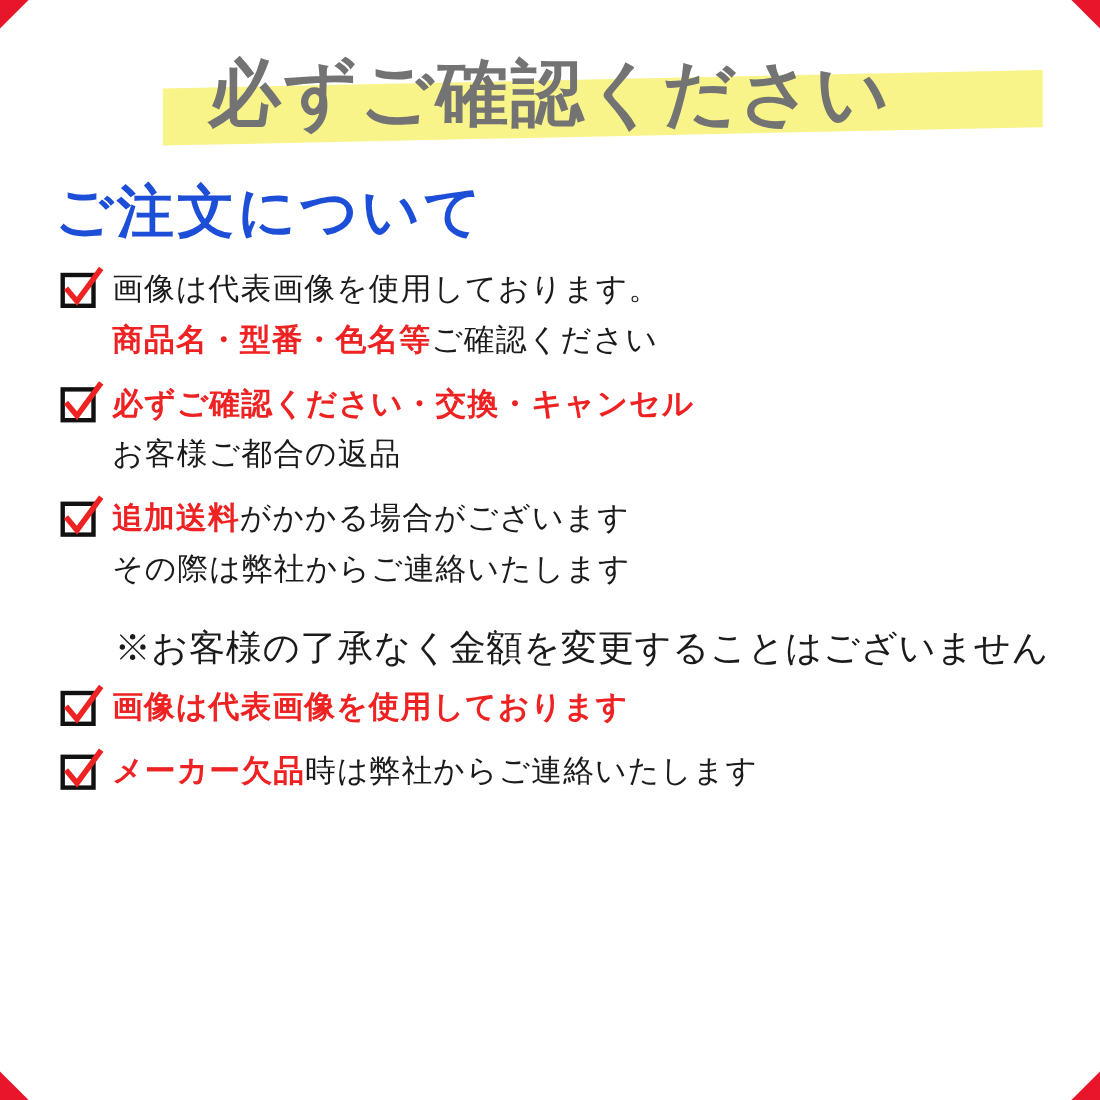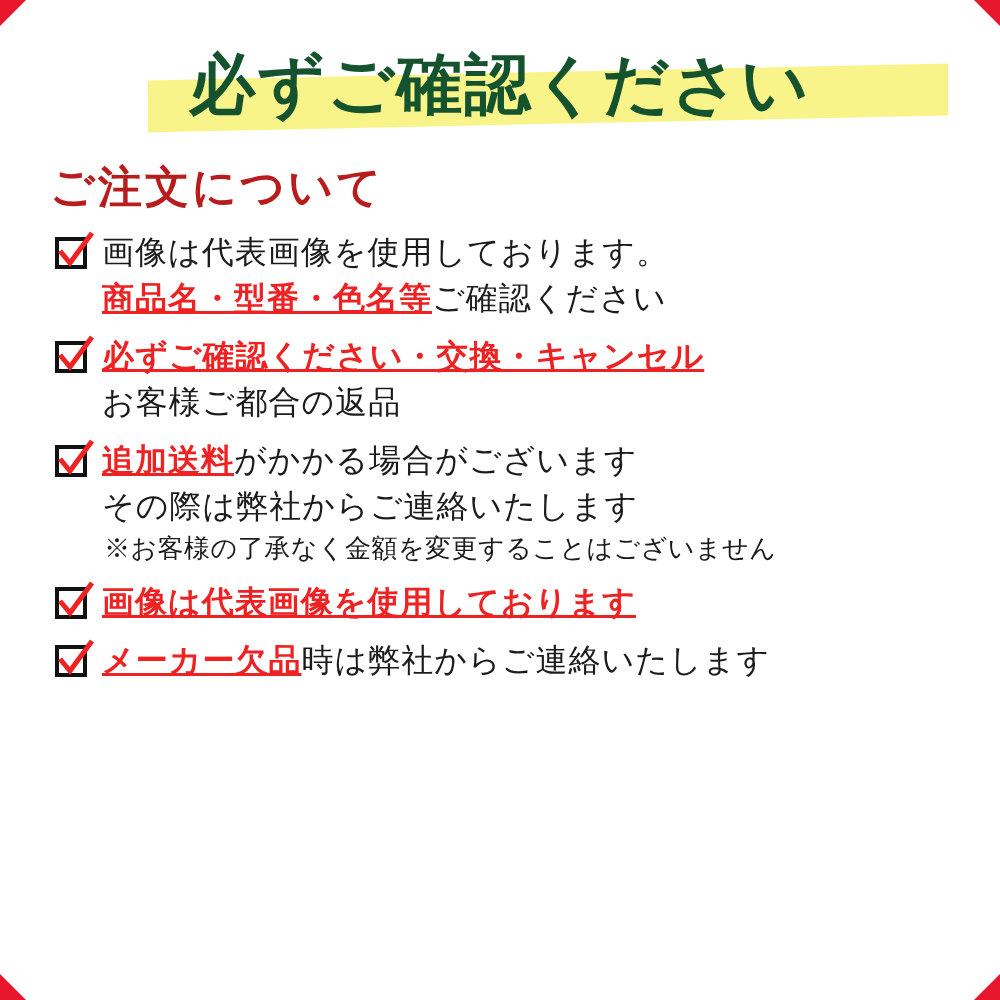--- a/index.html
+++ b/index.html
@@ -65,30 +65,30 @@
     background: #f9f48a;
     transform: skewY(-1.2deg);
   }
   .headline {
     position: relative;
     text-align: center;
     font-family: "DejaVu Serif", "Liberation Serif", serif;
     font-weight: bold;
     font-size: 66px;
     line-height: 96px;
-    color: #14532d;
+    color: #737373;
     letter-spacing: 2px;
     white-space: nowrap;
   }
 
   .section-title {
     font-family: "DejaVu Serif", "Liberation Serif", serif;
     font-weight: bold;
-    font-size: 44px;
-    color: #b91c1c;
+    font-size: 52px;
+    color: #1d4ed8;
     letter-spacing: 3px;
     margin: 18px 0 6px 0;
     padding-left: 4px;
   }
   .section-title.second {
     margin-top: 26px;
   }
 
   .item {
     display: flex;
@@ -115,39 +115,39 @@
     position: absolute;
     left: 0;
     top: 0;
     overflow: visible;
   }
   .lines {
     flex: 1 1 auto;
   }
   .line {
     font-family: "DejaVu Serif", "Liberation Serif", serif;
-    font-size: 32px;
+    font-size: 28px;
     line-height: 46px;
     letter-spacing: 1px;
     color: #1b1b1b;
     white-space: nowrap;
   }
   .red {
     color: #ee2222;
     font-weight: bold;
-    text-decoration: underline;
   }
   .note {
     font-family: "DejaVu Serif", "Liberation Serif", serif;
-    font-size: 26px;
+    font-size: 33px;
     line-height: 38px;
     color: #1b1b1b;
     letter-spacing: 0.5px;
     margin-left: 2px;
     white-space: nowrap;
+    margin-top: 30px;
   }
 </style>
 </head>
 <body>
 
 <div class="corner tl"></div>
 <div class="corner tr"></div>
 <div class="corner bl"></div>
 <div class="corner br"></div>
 

